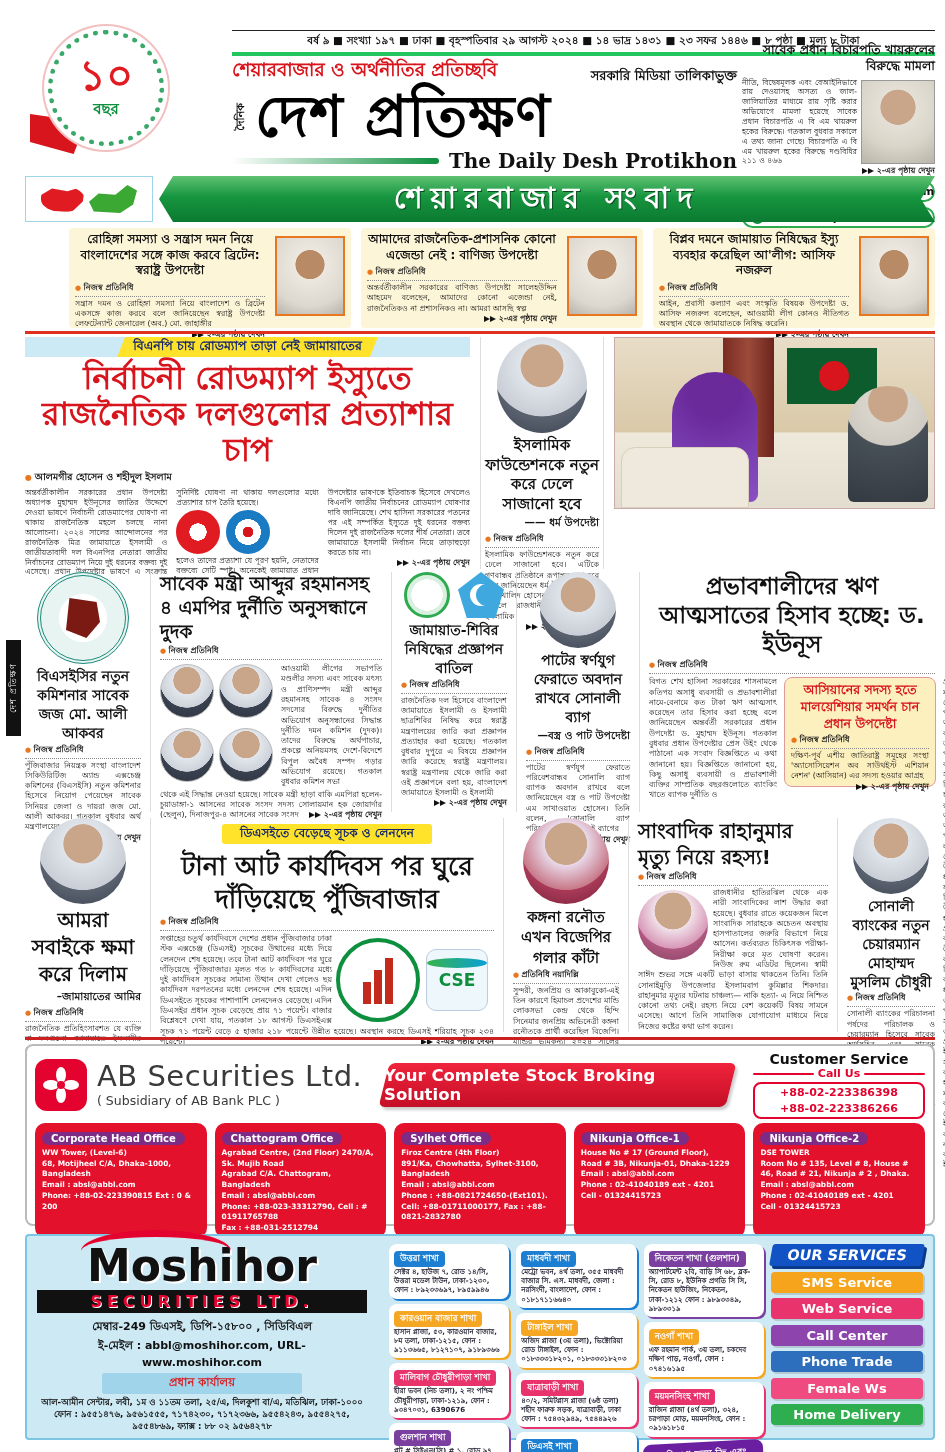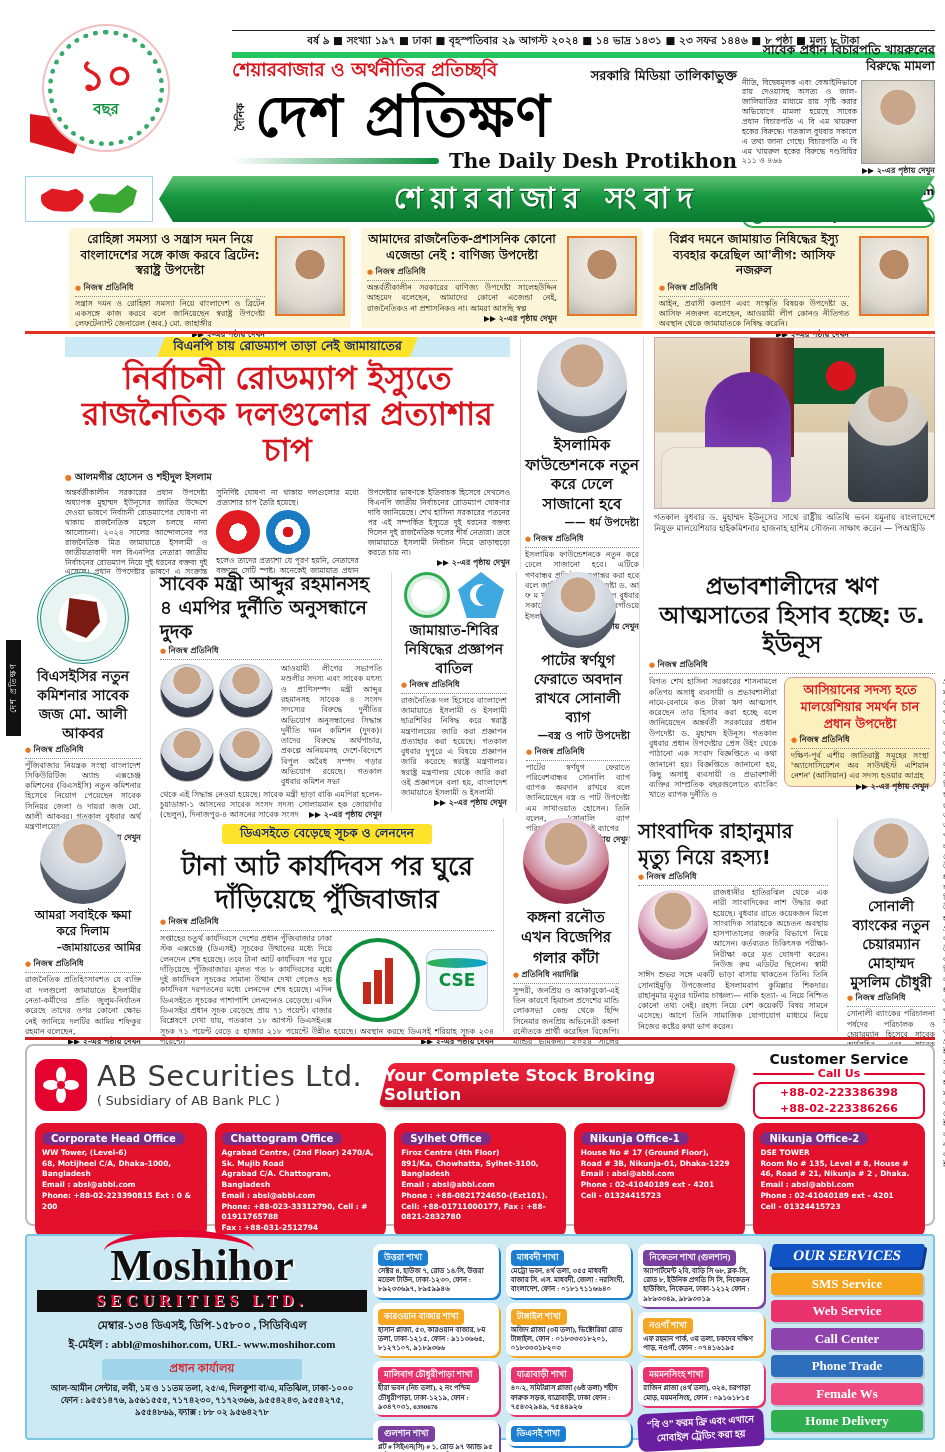--- a/index.html
+++ b/index.html
@@ -1,21 +1,21 @@
 <!DOCTYPE html>
 <html><head>
 <meta charset="utf-8">
 <style>
   * { margin:0; padding:0; box-sizing:border-box; }
   html,body { background:#e8e8e8; }
   body { font-family:"DejaVu Sans", sans-serif; }
   #page { position:relative; width:945px; height:1452px; margin:0 auto; background:#fff; overflow:hidden; color:#111; }
 
   
-  .dateline { position:absolute; left:232px; top:30px; width:703px; text-align:center; font-size:10.5px; font-weight:bold; border-top:1px solid #222; border-bottom:6px solid #22c55e; padding:2px 0; color:#111; }
+  .dateline { position:absolute; left:232px; top:30px; width:703px; text-align:center; font-size:10.5px; font-weight:bold; border-top:1px solid #222; border-bottom:4px solid #22c55e; padding:2px 0; color:#111; }
   .badge { position:absolute; left:30px; top:28px; width:160px; height:142px; }
   .badge-circle { position:absolute; left:18px; top:2px; width:116px; height:116px; border-radius:50%; background:#fff; border:5px dotted #3aa86a; box-shadow:0 0 0 4px #fff,0 0 0 6px #f2c0c0; display:flex; flex-direction:column; align-items:center; justify-content:center; }
   .badge-num { font-size:42px; font-weight:bold; color:#e11b22; line-height:1; }
   .badge-word { font-size:15px; font-weight:bold; color:#0e8f3e; }
   .badge-ribbon { position:absolute; left:0; top:86px; width:56px; height:40px; background:#d8151c; clip-path:polygon(0 0,100% 20%,78% 100%,0 70%); }
   .mast { position:absolute; left:232px; top:56px; width:505px; }
   .mast-row1 { display:flex; justify-content:space-between; align-items:flex-end; }
   .tagline { color:#d8151c; font-weight:bold; font-size:18.5px; }
   .listed { color:#111; font-weight:bold; font-size:13px; }
   .title-row { display:flex; align-items:center; gap:4px; }
@@ -50,21 +50,21 @@
   .tz-photo { position:absolute; right:6px; top:8px; width:70px; height:80px; border:2px solid #e87722; background:radial-gradient(circle at 50% 35%, #b98a66 24%, #ece8df 25%, #dcd8cf 70%, #b8b4ab 100%); }
   .byline { font-size:8px; font-weight:bold; color:#222; margin-top:2px; border-bottom:1px dotted #888; padding-bottom:2px; }
   .byline::before { content:"● "; color:#e87722; font-size:7px; }
   .bodytxt { font-size:7.8px; line-height:1.32; text-align:justify; margin-top:2px; }
   .jump { font-size:7.8px; font-weight:bold; text-align:right; }
   .jump::before { content:"▶▶ "; color:#111; }
   .rule-red { position:absolute; left:25px; right:10px; height:3px; background:#e0301e; }
 
   
   .mainrow { position:absolute; left:25px; top:337px; right:10px; height:232px; display:flex; gap:10px; }
-  .lead { width:445px;margin-left:40px; }
+  .lead { width:445px; }
   .kickerbar { height:20px; background:#cceaf6; display:flex; align-items:center; justify-content:center; }
   .kickerbar span { background:#ffe32b; color:#14276e; font-weight:bold; font-size:12.5px; padding:0 16px; clip-path:polygon(8px 0,100% 0,calc(100% - 8px) 100%,0 100%); }
   .lead-head { color:#d8151c; font-size:32px; font-weight:bold; text-align:center; line-height:1.12; margin:4px 0 2px; }
   .lead-by { font-size:9.5px; font-weight:bold; }
   .lead-by::before { content:"● "; color:#e87722; font-size:8px; }
   .lead-body { margin-top:3px; columns:3; column-gap:9px; font-size:7.6px; line-height:1.3; text-align:justify; height:118px; overflow:hidden; }
   .lead-logos { display:flex; gap:6px; margin:2px 0; }
   .seal { width:44px; height:44px; border-radius:50%; }
   .seal.red { background:radial-gradient(circle,#fff 30%,#e11b22 31%); border:2px solid #e11b22; }
   .seal.gov { background:radial-gradient(circle,#d8151c 18%,#fff 19%,#fff 45%,#1a7ac2 46%); border:2px solid #1a7ac2; }
@@ -128,21 +128,21 @@
   .ab-phones { border:2px solid #e4032e; border-radius:8px; padding:1px 4px; margin-top:2px; color:#e4032e; font-weight:bold; font-size:11px; line-height:1.4; }
   .ab-offices { display:flex; gap:8px; margin-top:5px; }
   .ab-office { flex:1; background:#e4112c; border-radius:10px; padding:4px 7px; color:#fff; }
   .ab-pill { display:inline-block; background:#7d2b84; border-radius:10px; padding:1px 9px; font-weight:bold; font-size:10px; margin-bottom:3px; }
   .pre { white-space:pre-line; }
   .ab-lines { font-size:7.4px; line-height:1.45; font-weight:bold; }
   .ab-strip { display:flex; height:5px; margin-top:6px; }
   .ab-strip i { display:block; height:100%; }
 
   
-  .mosh { position:absolute; left:25px; top:1234px; right:10px; height:206px; background:#cde9f4; border:2px solid #7cc6e4; border-radius:4px; padding:8px 10px; display:flex; gap:6px;font-family:Liberation Serif, serif; }
+  .mosh { position:absolute; left:25px; top:1234px; right:10px; height:206px; background:#cde9f4; border:2px solid #7cc6e4; border-radius:4px; padding:8px 10px; display:flex; gap:22px; }
   .mo-left { width:330px; flex:none; text-align:center; }
   .mo-logo { position:relative; display:inline-block; }
   .mo-swoosh { position:absolute; left:-6px; top:-14px; width:150px; height:42px; border-top:7px solid #e4032e; border-radius:50%; }
   .mo-name { font-size:44px; font-weight:bold; color:#111; line-height:1; text-shadow:2px 2px 0 #fff; }
   .mo-secbar { background:#111; margin-top:2px; padding:2px 0; }
   .mo-secbar span { color:#e4032e; font-weight:bold; font-size:16px; letter-spacing:5px; text-shadow:1px 1px 0 #fff; }
   .mo-member { font-size:11px; font-weight:bold; margin-top:5px; }
   .mo-email { font-size:11px; font-weight:bold; }
   .mo-headpill { margin:4px auto 2px; width:200px; background:#9fd4ea; border-radius:3px; color:#d81f26; font-weight:bold; font-size:11.5px; padding:1px 0; }
   .mo-addr { font-size:8.6px; font-weight:bold; line-height:1.4; }
@@ -271,21 +271,20 @@
         <span class="jump" style="display:block">২-এর পৃষ্ঠায় দেখুন</span></div>
     </div>
     <div class="photocol">
       <div class="bigphoto">
         <div class="curtain"></div>
         <div class="flag"></div>
         <div class="person-purple"></div>
         <div class="person-dark"></div>
         <div class="sofa"></div>
       </div>
-      <div class="caption">গতকাল বুধবার ড. মুহাম্মদ ইউনূসের সাথে রাষ্ট্রীয় অতিথি ভবন যমুনায় বাংলাদেশে নিযুক্ত মালয়েশিয়ার হাইকমিশনার হাজনাহ হাশিম সৌজন্য সাক্ষাৎ করেন — পিআইডি</div>
     </div>
   </div>
 
   <div class="vstrip">দেশ প্রতিক্ষণ</div>
 
   <div class="srow" style="top:572px;height:240px">
     <div class="col" style="width:116px">
       <div class="bseclogo">
           <i></i>
         </div>
@@ -345,21 +344,21 @@
           <span>প্রভাবশালী ব্যক্তিদের নাম উল্লেখ না করে বিজ্ঞপ্তিতে বলা হয়, এই ধরনের দুর্নীতি ও অর্থ পাচারের সঙ্গে সংশ্লিষ্ট ব্যাংক ও আর্থিক প্রতিষ্ঠানসমূহে ইতোমধ্যে সংস্কার কার্যক্রম শুরু হয়েছে। এরই মধ্যে ইসলামী ব্যাংক, সোস্যাল ইসলামী ব্যাংক, ন্যাশনাল ব্যাংক, ইউনাইটেড</span>
           <span class="jump" style="display:inline-block;float:right">২-এর পৃষ্ঠায় দেখুন</span>
         </div>
       </div>
     </div>
   </div>
 
   <div class="srow" style="top:818px;height:214px">
     <div class="col" style="width:116px">
       <div class="avatar" style="width:86px;height:86px"></div>
-      <div class="h-m" style="font-size:12px">আমরা সবাইকে ক্ষমা করে দিলাম</div>
+      <div class="h-m" style="font-size:20px">আমরা সবাইকে ক্ষমা করে দিলাম</div>
       <div class="attrib">–জামায়াতের আমির</div>
       <div class="smallby">নিজস্ব প্রতিনিধি</div>
       <div class="b8"><span>রাজনৈতিক প্রতিহিংসাবশত যে ব্যক্তি বা দলগুলো জামায়াতে ইসলামীর নেতা-কর্মীদের প্রতি জুলুম-নির্যাতন করেছে তাদের ওপর কোনো ক্ষোভ নেই জানিয়ে দলটির আমির শফিকুর রহমান বলেছেন,</span>
         <span class="jump" style="display:block">২-এর পৃষ্ঠায় দেখুন</span></div>
     </div>
     <div class="col" style="width:344px">
       <div class="kickerbar2">
           <span>ডিএসইতে বেড়েছে সূচক ও লেনদেন</span>
         </div>
       <div class="h-xl" style="font-size:26px">টানা আট কার্যদিবস পর ঘুরে দাঁড়িয়েছে পুঁজিবাজার</div>
@@ -482,21 +481,21 @@
     </div>
   </div>
 
   <div class="mosh">
     <div class="mo-left">
       <div class="mo-logo">
         <div class="mo-swoosh"></div>
         <div class="mo-name">Moshihor</div>
       </div>
       <div class="mo-secbar"><span>SECURITIES LTD.</span></div>
-      <div class="mo-member">মেম্বার-১৩৪ ডিএসই, ডিপি-১৫৮০০ , সিডিবিএল</div>
+      <div class="mo-member">মেম্বার-249 ডিএসই, ডিপি-১৫৮০০ , সিডিবিএল</div>
       <div class="mo-email">ই-মেইল : abbl@moshihor.com, URL- www.moshihor.com</div>
       <div class="mo-headpill">প্রধান কার্যালয়</div>
       <div class="mo-addr pre">আল-আমীন সেন্টার, লবী, ১ম ও ১১তম তলা, ২৫/এ, দিলকুশা বা/এ, মতিঝিল, ঢাকা-১০০০
 ফোন : ৯৫৫১৪৭৬, ৯৫৬১৫৫৫, ৭১৭৪২৩০, ৭১৭২৩৬৬, ৯৫৫৪২৪৩, ৯৫৫৪২৭৫,
 ৯৫৫৪৮৬৯, ফ্যাক্স : ৮৮ ০২ ৯৫৬৪২৭৮</div>
     </div>
     <div class="mo-cols">
       <div class="mo-col">
         <div class="br-card" style="box-shadow:2px 2px 0 #1d7fd1">
           <span class="br-pill bl">উত্তরা শাখা</span>

